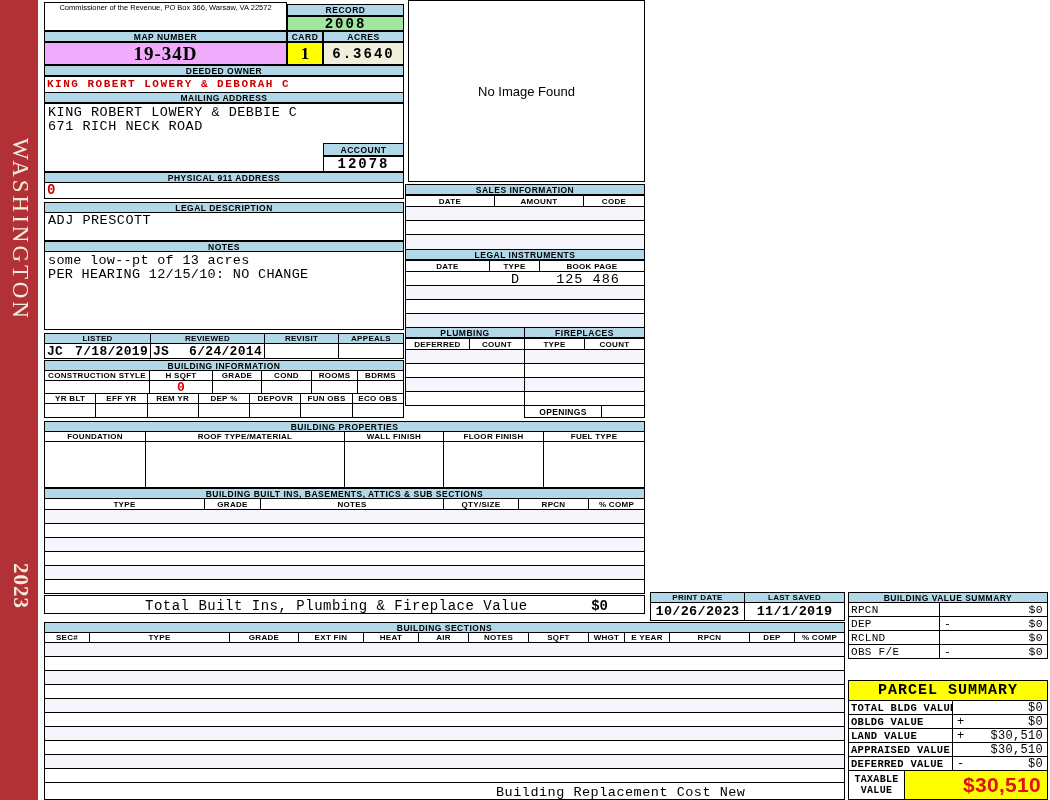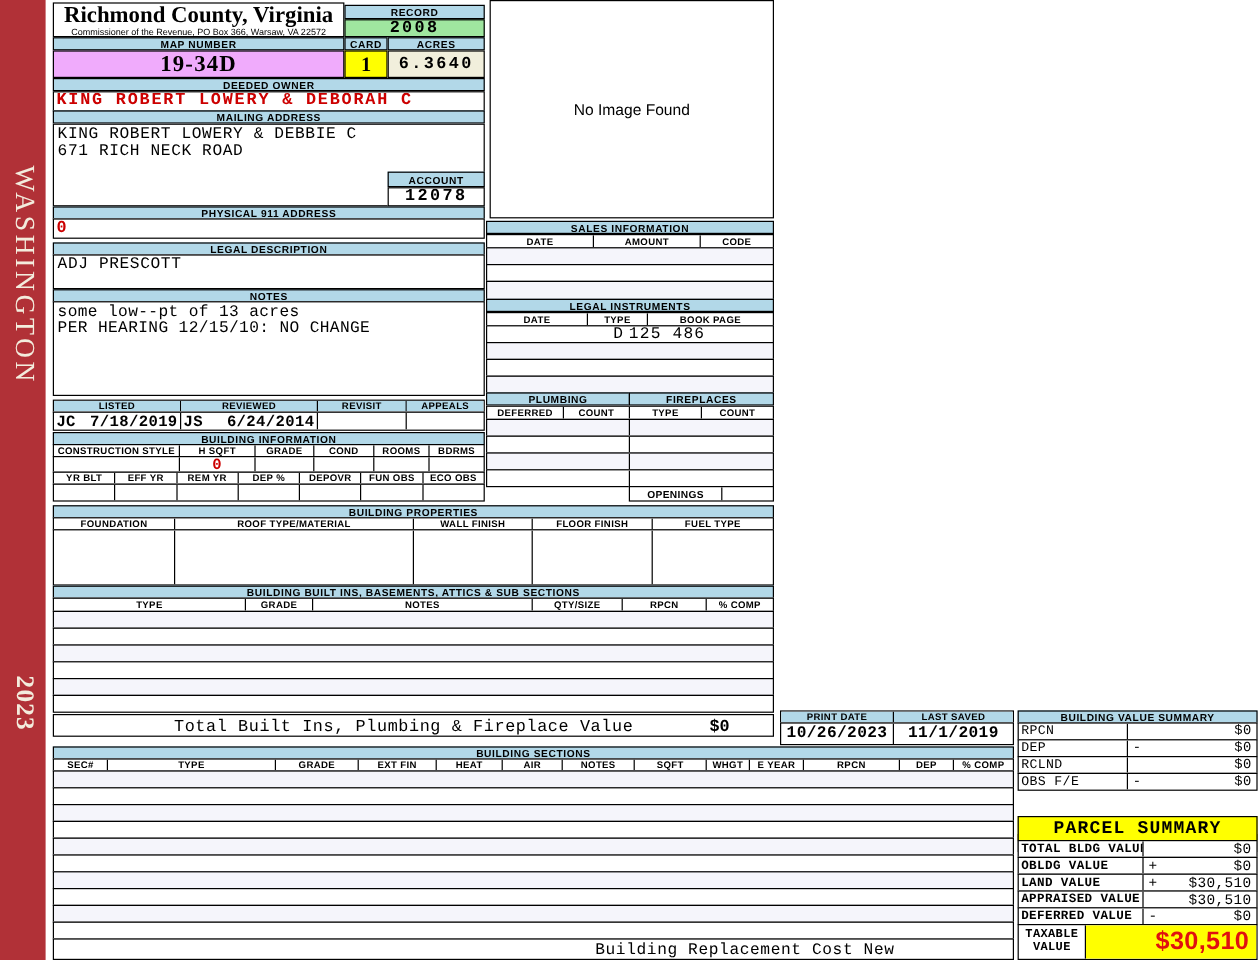--- a/index.html
+++ b/index.html
@@ -27,36 +27,35 @@
 </style>
 </head>
 <body>
 
 <div class="abs" style="left:0;top:0;width:38px;height:800px;background:#b13137">
   <div class="abs vtext" style="left:7px;top:138px;font-size:23px;letter-spacing:3px">WASHINGTON</div>
   <div class="abs vtext" style="left:8px;top:563px;font-size:21px;font-weight:bold;letter-spacing:1px">2023</div>
 </div>
 
 <div class="abs bx" style="left:44px;top:2px;width:243px;height:29px;text-align:center">
-  <div style="font:bold 19px 'Liberation Serif',serif;line-height:19px;margin-top:0">Richmond County, Virginia</div>
   <div style="font:7.5px 'Liberation Sans',sans-serif;white-space:nowrap">Commissioner of the Revenue, PO Box 366, Warsaw, VA 22572</div>
 </div>
 <div class="abs h" style="left:287px;top:4px;width:117px;height:12px">RECORD</div>
 <div class="abs bx val" style="left:287px;top:16px;width:117px;height:15px;background:#9fe69f;display:flex;align-items:center;justify-content:center">2008</div>
 
 <div class="abs h" style="left:44px;top:31px;width:243px;height:11px">MAP NUMBER</div>
 <div class="abs h" style="left:287px;top:31px;width:36px;height:11px">CARD</div>
 <div class="abs h" style="left:323px;top:31px;width:81px;height:11px">ACRES</div>
 
 <div class="abs bx" style="left:44px;top:42px;width:243px;height:23px;background:#f0abfc;display:flex;align-items:center;justify-content:center;font:bold 19px 'Liberation Serif',serif;letter-spacing:1px">19-34D</div>
 <div class="abs bx" style="left:287px;top:42px;width:36px;height:23px;background:#ff0;display:flex;align-items:center;justify-content:center;font:bold 17px 'Liberation Serif',serif">1</div>
 <div class="abs bx val" style="left:323px;top:42px;width:81px;height:23px;background:#f1efdc;display:flex;align-items:center;justify-content:center">6.3640</div>
 
 <div class="abs h" style="left:44px;top:65px;width:360px;height:11px">DEEDED OWNER</div>
-<div class="abs bx mono red" style="left:44px;top:76px;width:360px;height:17px;font-size:14px;font-weight:bold;letter-spacing:1.5px;line-height:15px;padding-left:2px">KING ROBERT LOWERY &amp; DEBORAH C</div>
+<div class="abs bx mono red" style="left:44px;top:76px;width:360px;height:17px;font-size:11px;font-weight:bold;letter-spacing:1.5px;line-height:15px;padding-left:2px">KING ROBERT LOWERY &amp; DEBORAH C</div>
 
 <div class="abs h" style="left:44px;top:92px;width:360px;height:11px">MAILING ADDRESS</div>
 <div class="abs bx mono" style="left:44px;top:103px;width:360px;height:69px;font-size:13.5px;line-height:14px;padding:2px 0 0 3px;letter-spacing:.5px">
   <div>KING ROBERT LOWERY &amp; DEBBIE C</div>
   <div>671 RICH NECK ROAD</div>
   <div></div>
 </div>
 <div class="abs h" style="left:323px;top:143px;width:81px;height:13px">ACCOUNT</div>
 <div class="abs bx val" style="left:323px;top:156px;width:81px;height:16px;display:flex;align-items:center;justify-content:center">12078</div>
 
@@ -87,21 +86,21 @@
 <div class="er alt" style="left:405px;top:234px;width:240px;height:16px"></div>
 
 <div class="abs h" style="left:405px;top:249px;width:240px;height:11px">LEGAL INSTRUMENTS</div>
 <div class="abs cr" style="left:405px;top:260px;width:240px;height:12px">
   <div class="cl" style="width:84px">DATE</div>
   <div class="cl" style="width:50px">TYPE</div>
   <div class="cl" style="flex:1">BOOK PAGE</div>
 </div>
 <div class="er mono" style="left:405px;top:271px;width:240px;height:15px;font-size:13.5px">
   <span class="abs" style="left:84px;width:50px;text-align:center">D</span>
-  <span class="abs" style="left:118px;width:100px;letter-spacing:1px">125 486</span>
+  <span class="abs" style="left:132px;width:100px;text-align:center;letter-spacing:1px">125 486</span>
 </div>
 <div class="er alt" style="left:405px;top:285px;width:240px;height:15px"></div>
 <div class="er" style="left:405px;top:299px;width:240px;height:15px"></div>
 <div class="er alt" style="left:405px;top:313px;width:240px;height:15px"></div>
 
 <div class="abs h" style="left:405px;top:327px;width:120px;height:11px">PLUMBING</div>
 <div class="abs h" style="left:524px;top:327px;width:121px;height:11px">FIREPLACES</div>
 <div class="abs cr" style="left:405px;top:338px;width:240px;height:12px">
   <div class="cl" style="width:64px">DEFERRED</div>
   <div class="cl" style="width:55px">COUNT</div>

